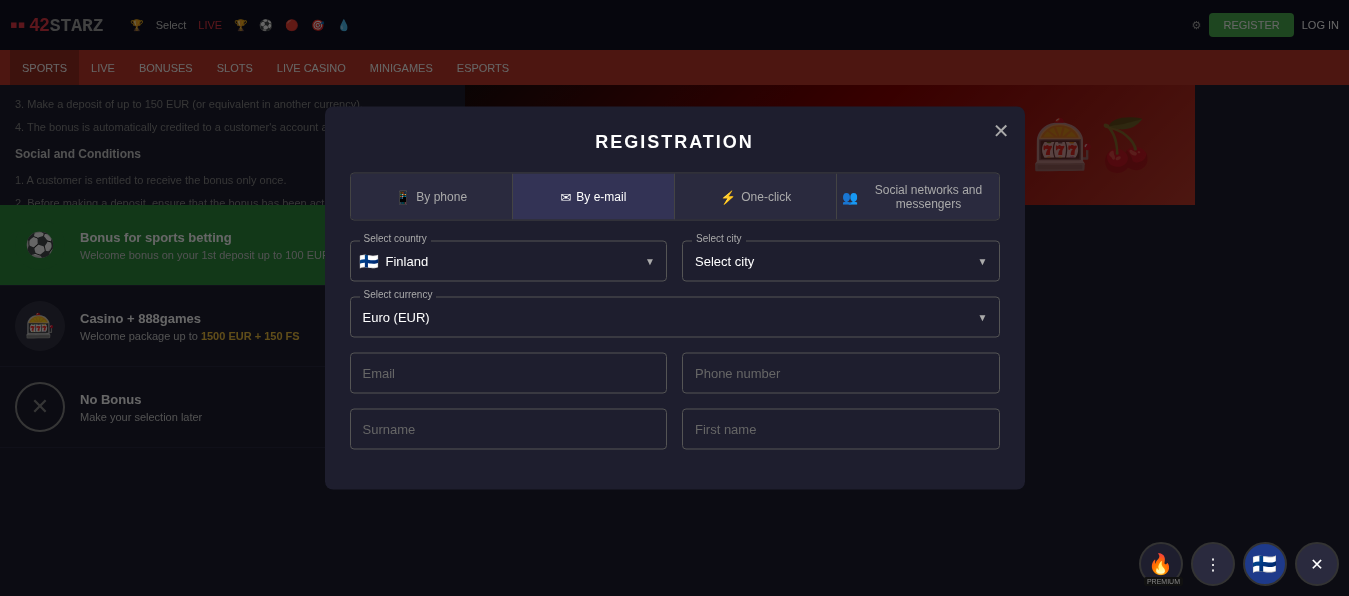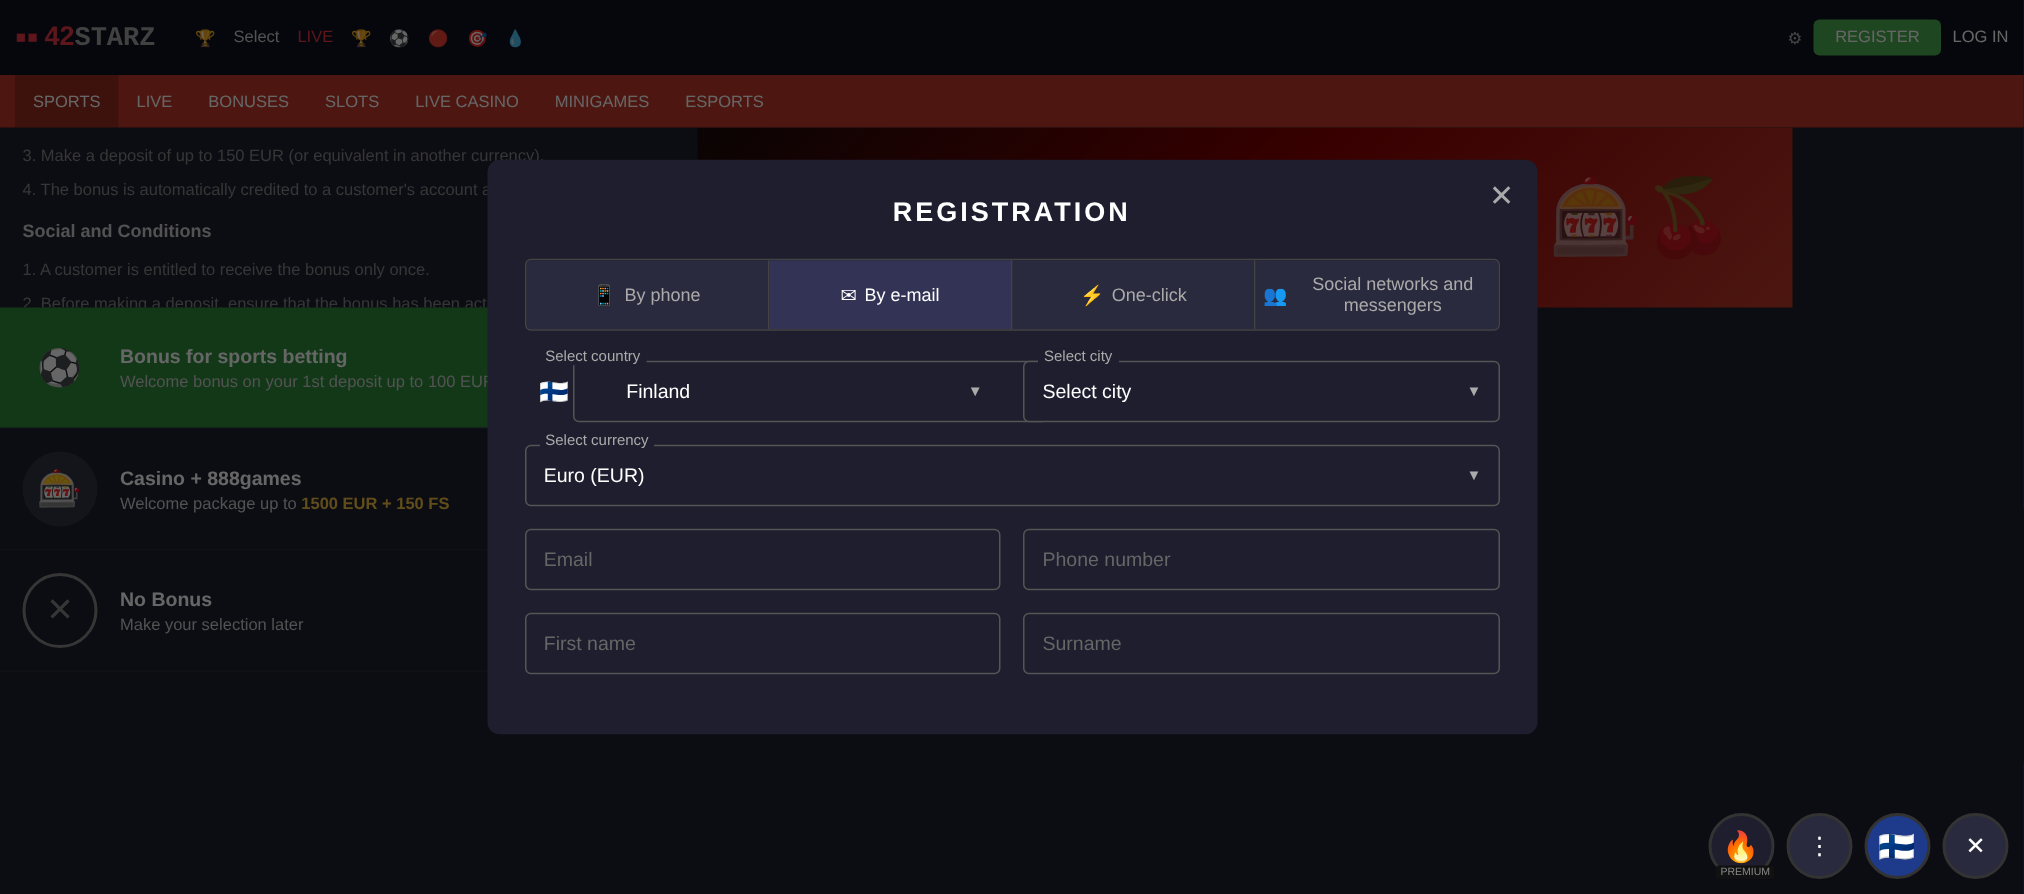--- a/index.html
+++ b/index.html
@@ -330,21 +330,20 @@
       position: absolute;
       left: 10px;
       top: 50%;
       transform: translateY(-50%);
       font-size: 16px;
       z-index: 2;
     }
 
     select.with-flag {
       padding-left: 35px;
-      margin-left: 32px;
     }
 
     
     .chat-widget {
       position: absolute;
       bottom: 10px;
       right: 10px;
       z-index: 50;
       display: flex;
       align-items: center;
@@ -565,24 +564,24 @@
     <div class="form-group">
       <input type="email" class="form-control" placeholder="Email" style="">
     </div>
     <div class="form-group">
       <input type="tel" class="form-control" placeholder="Phone number" style="">
     </div>
   </div>
 
   <div class="form-row">
     <div class="form-group">
+      <input type="text" class="form-control" placeholder="Surname" style="">
+    </div>
+    <div class="form-group">
       <input type="text" class="form-control" placeholder="First name" style="">
-    </div>
-    <div class="form-group">
-      <input type="text" class="form-control" placeholder="Surname" style="">
     </div>
   </div>
 </div>
 
 <div class="chat-widget">
   <div class="chat-wrapper">
     <div class="chat-btn">
       <span>🔥</span>
     </div>
     <span class="premium-badge">PREMIUM</span>

